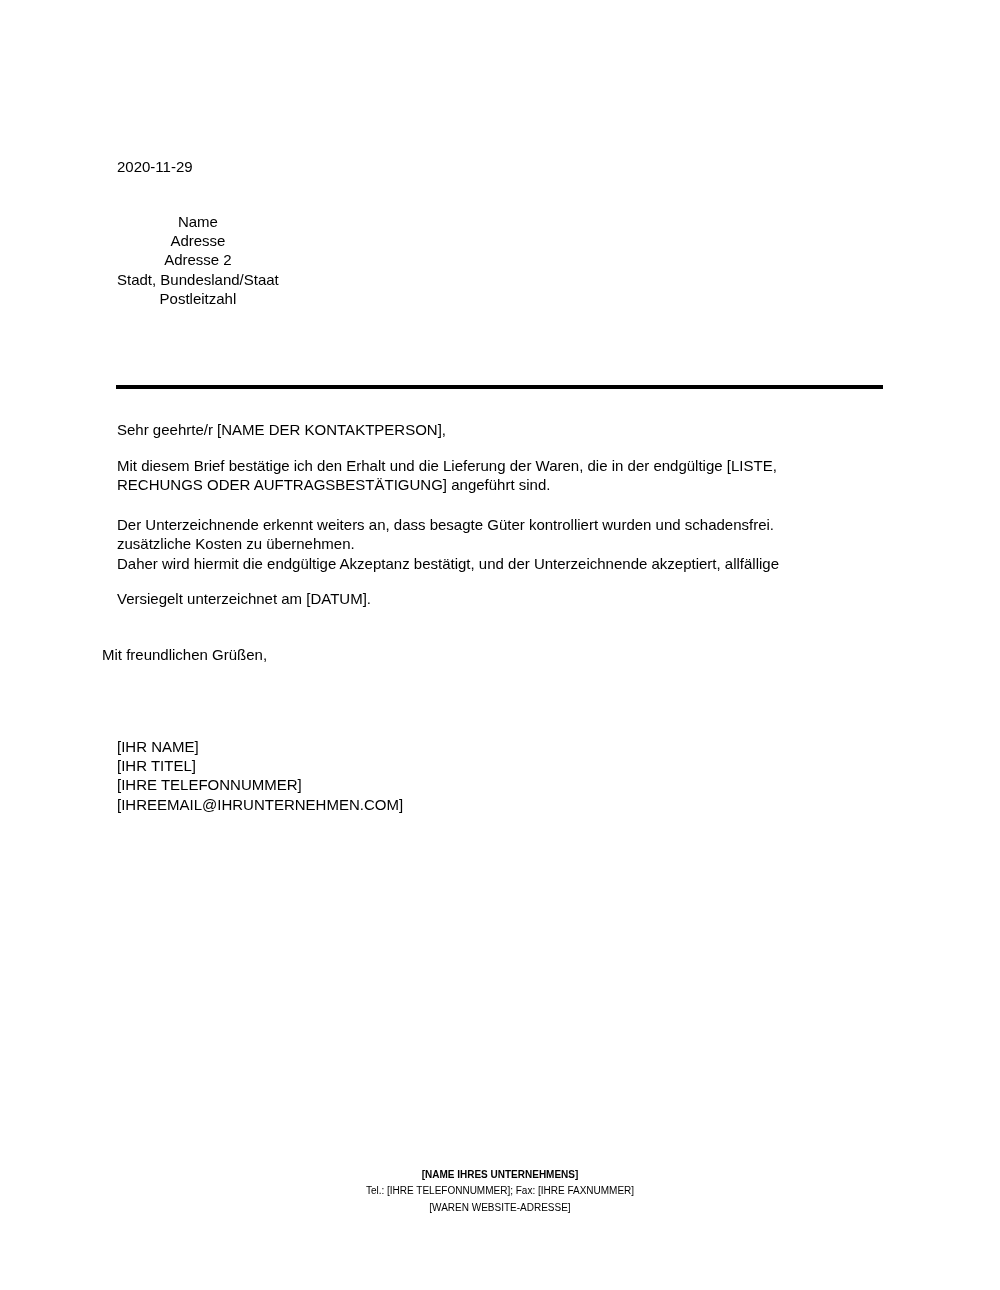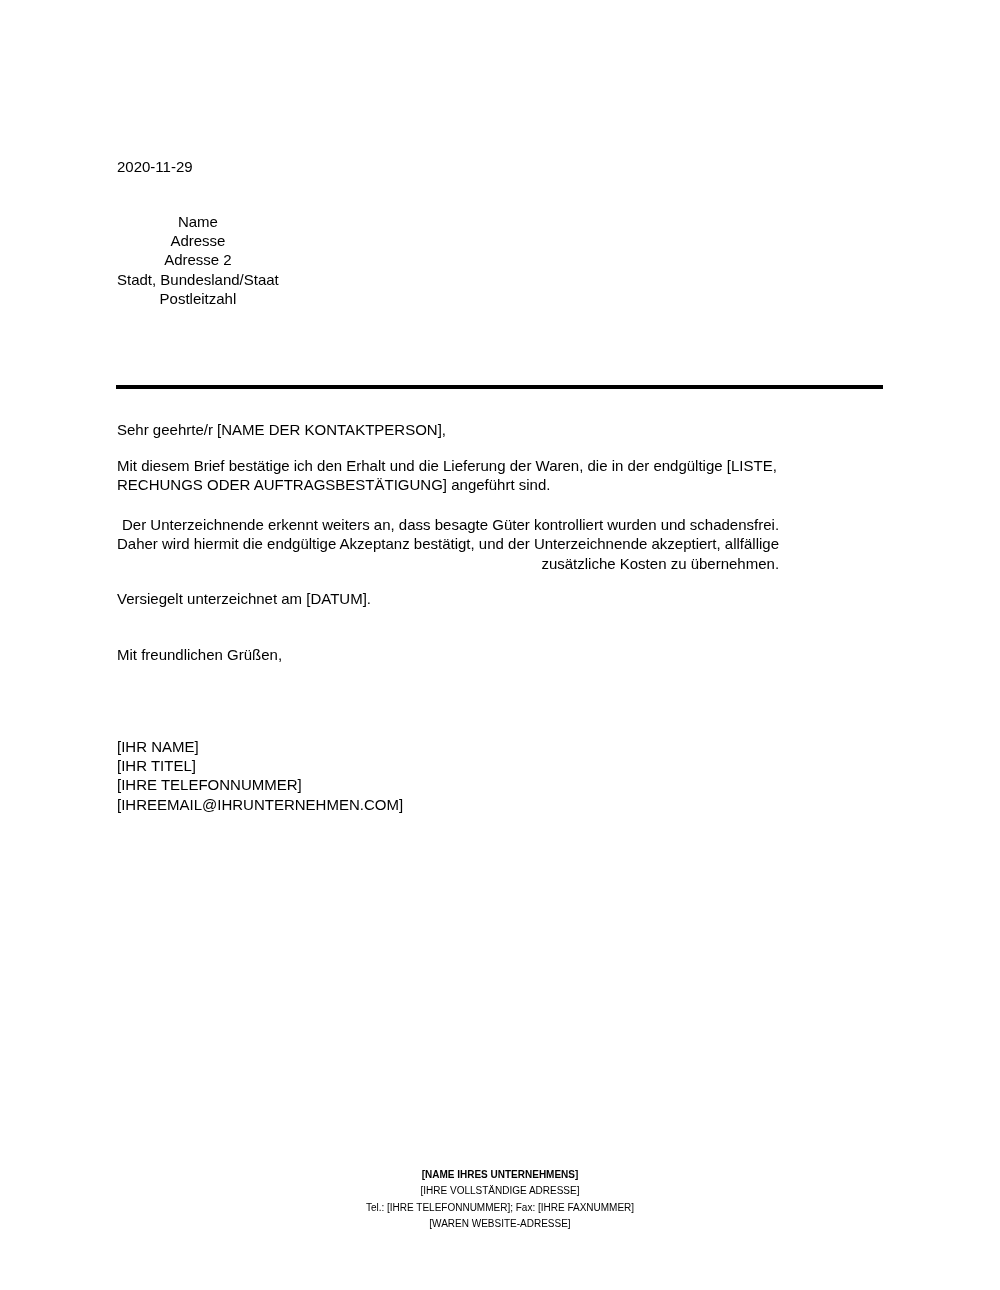--- a/index.html
+++ b/index.html
@@ -49,28 +49,27 @@
     left: 117px; top: 420px;
     line-height: 19.2px;
   }
   .para1 {
     left: 117px; top: 456px;
     line-height: 19.4px;
   }
   .para2 {
     left: 117px; top: 515px;
     line-height: 19.4px;
-    text-align: right;
   }
   .sealed {
     left: 117px; top: 589px;
     line-height: 19.2px;
   }
   .closing {
-    left: 117px; top: 645px;
+    left: 102px; top: 645px;
     line-height: 19.2px;
   }
   .signature {
     left: 117px; top: 737px;
     line-height: 19.2px;
   }
   .footer {
     left: 0; top: 1167px;
     width: 1000px;
     text-align: center;
@@ -99,35 +98,34 @@
 
   <div class="abs salutation line">Sehr geehrte/r [NAME DER KONTAKTPERSON],</div>
 
   <div class="abs para1">
     <div class="line">Mit diesem Brief bestätige ich den Erhalt und die Lieferung der Waren, die in der endgültige [LISTE,</div>
     <div class="line">RECHUNGS ODER AUFTRAGSBESTÄTIGUNG] angeführt sind.</div>
   </div>
 
   <div class="abs para2">
     <div class="line">Der Unterzeichnende erkennt weiters an, dass besagte Güter kontrolliert wurden und schadensfrei.</div>
+    <div class="line">zusätzliche Kosten zu übernehmen.</div>
     <div class="line">Daher wird hiermit die endgültige Akzeptanz bestätigt, und der Unterzeichnende akzeptiert, allfällige</div>
-    <div class="line">zusätzliche Kosten zu übernehmen.</div>
   </div>
 
   <div class="abs sealed line">Versiegelt unterzeichnet am [DATUM].</div>
 
   <div class="abs closing line">Mit freundlichen Grüßen,</div>
 
   <div class="abs signature">
     <div class="line">[IHR NAME]</div>
     <div class="line">[IHR TITEL]</div>
     <div class="line">[IHRE TELEFONNUMMER]</div>
     <div class="line">[IHREEMAIL@IHRUNTERNEHMEN.COM]</div>
   </div>
 
   <div class="abs footer">
     <div class="company">[NAME IHRES UNTERNEHMENS]</div>
-    <div>[IHRE VOLLSTÄNDIGE ADRESSE]</div>
     <div>Tel.: [IHRE TELEFONNUMMER]; Fax: [IHRE FAXNUMMER]</div>
     <div>[WAREN WEBSITE-ADRESSE]</div>
   </div>
 
 </div>
 
 </body></html>

